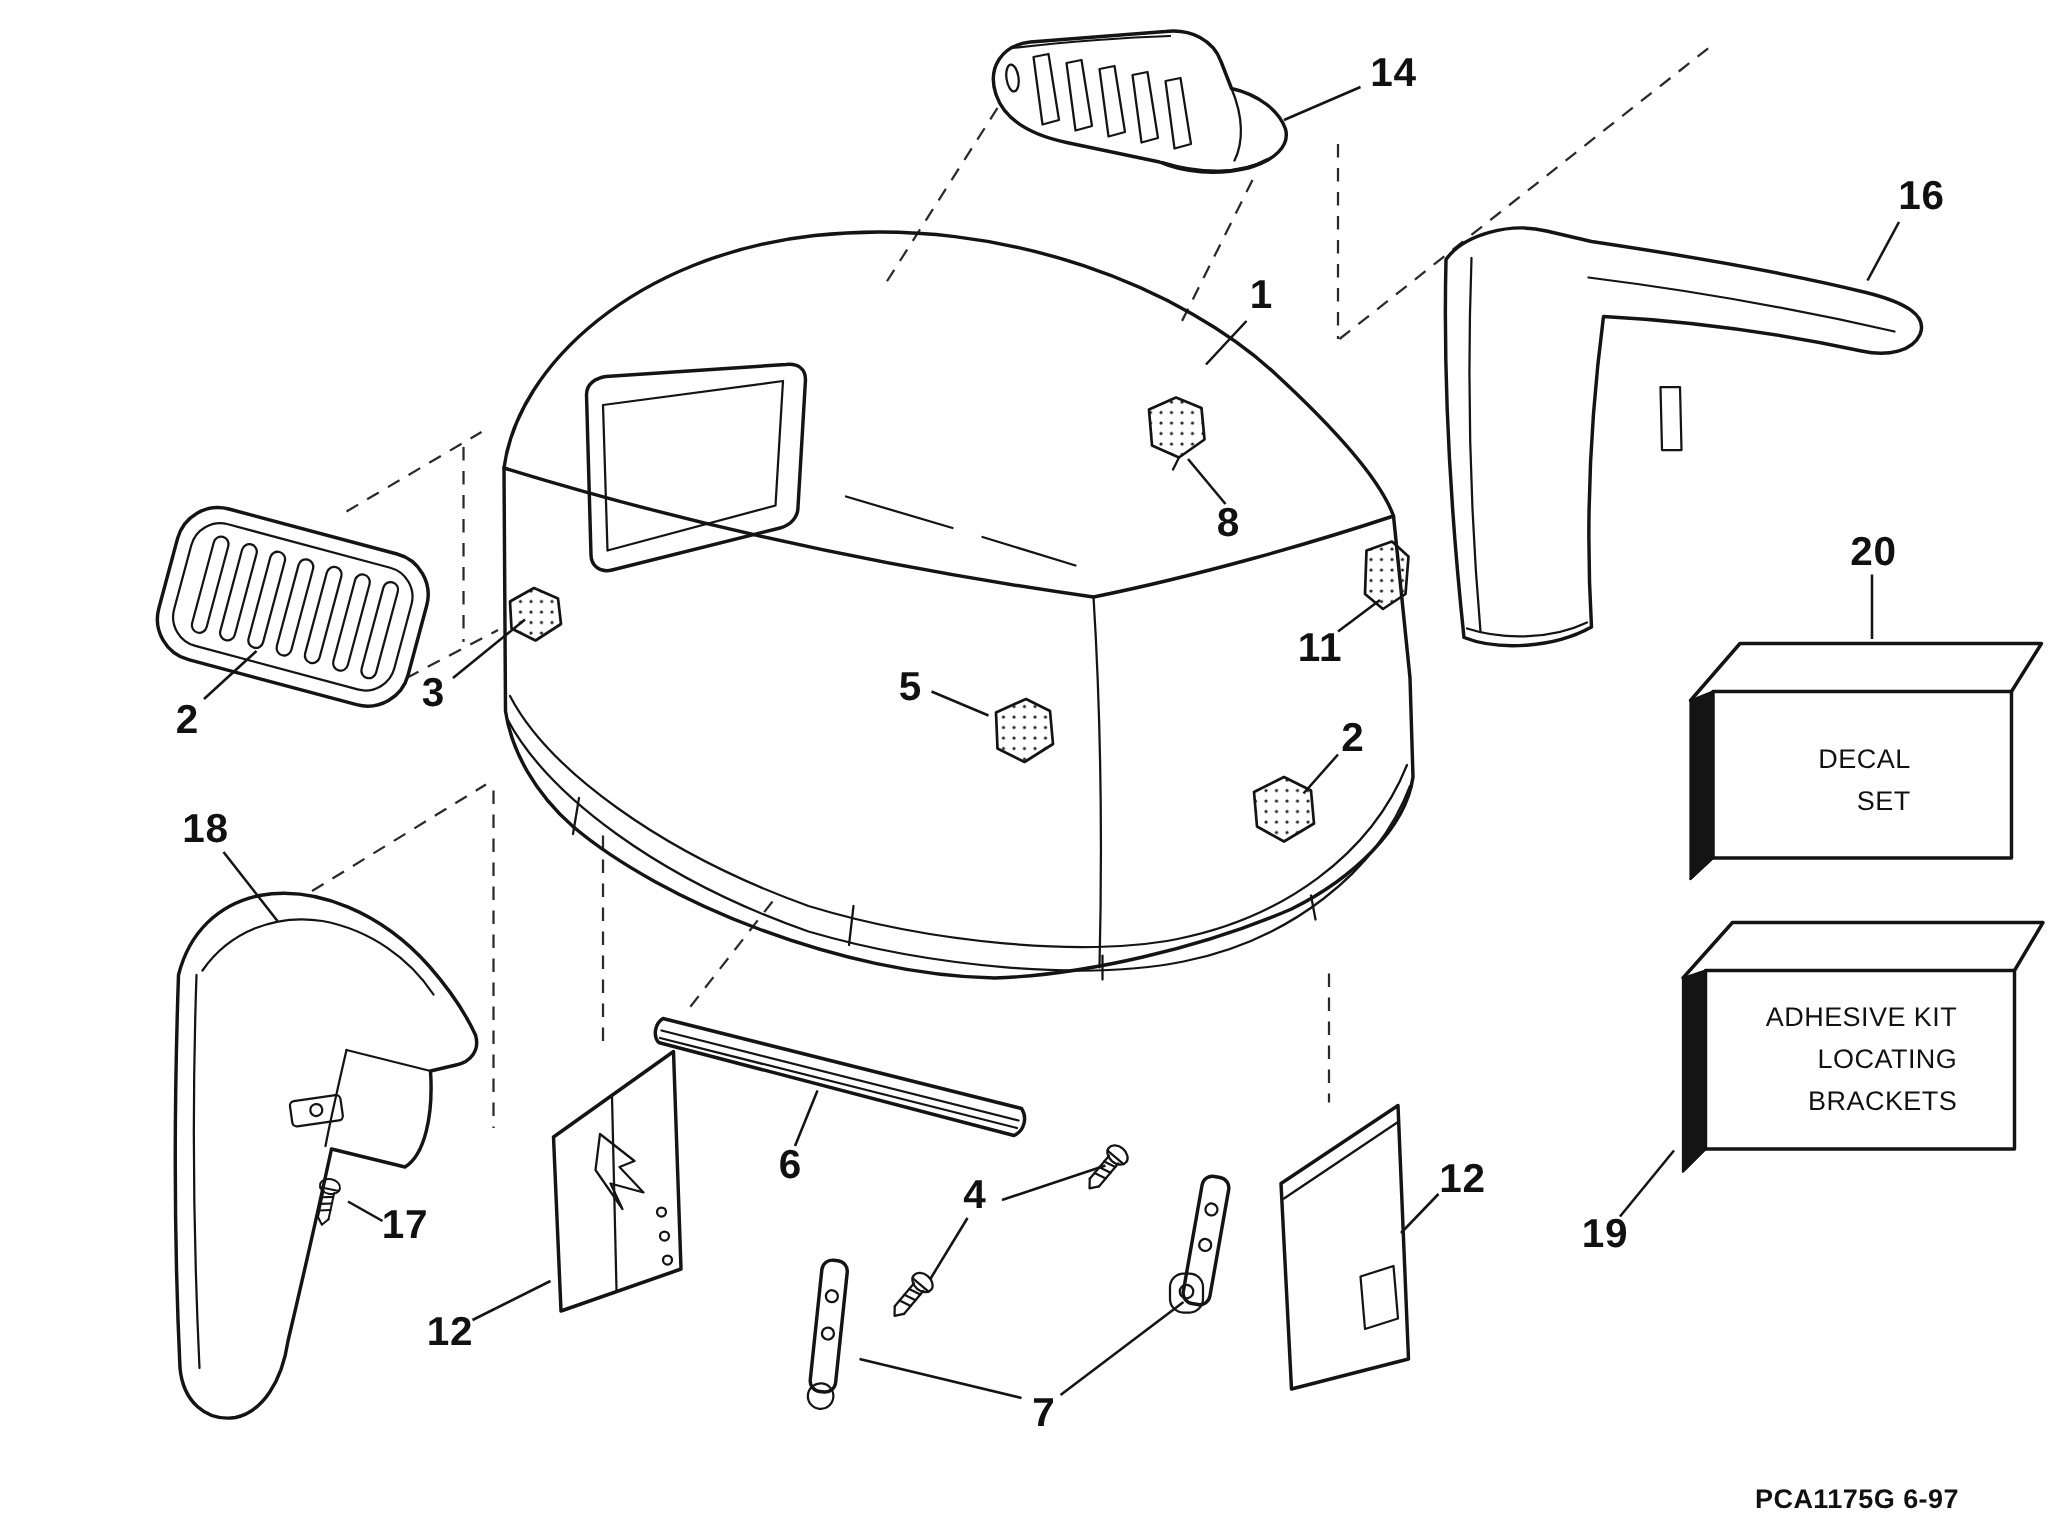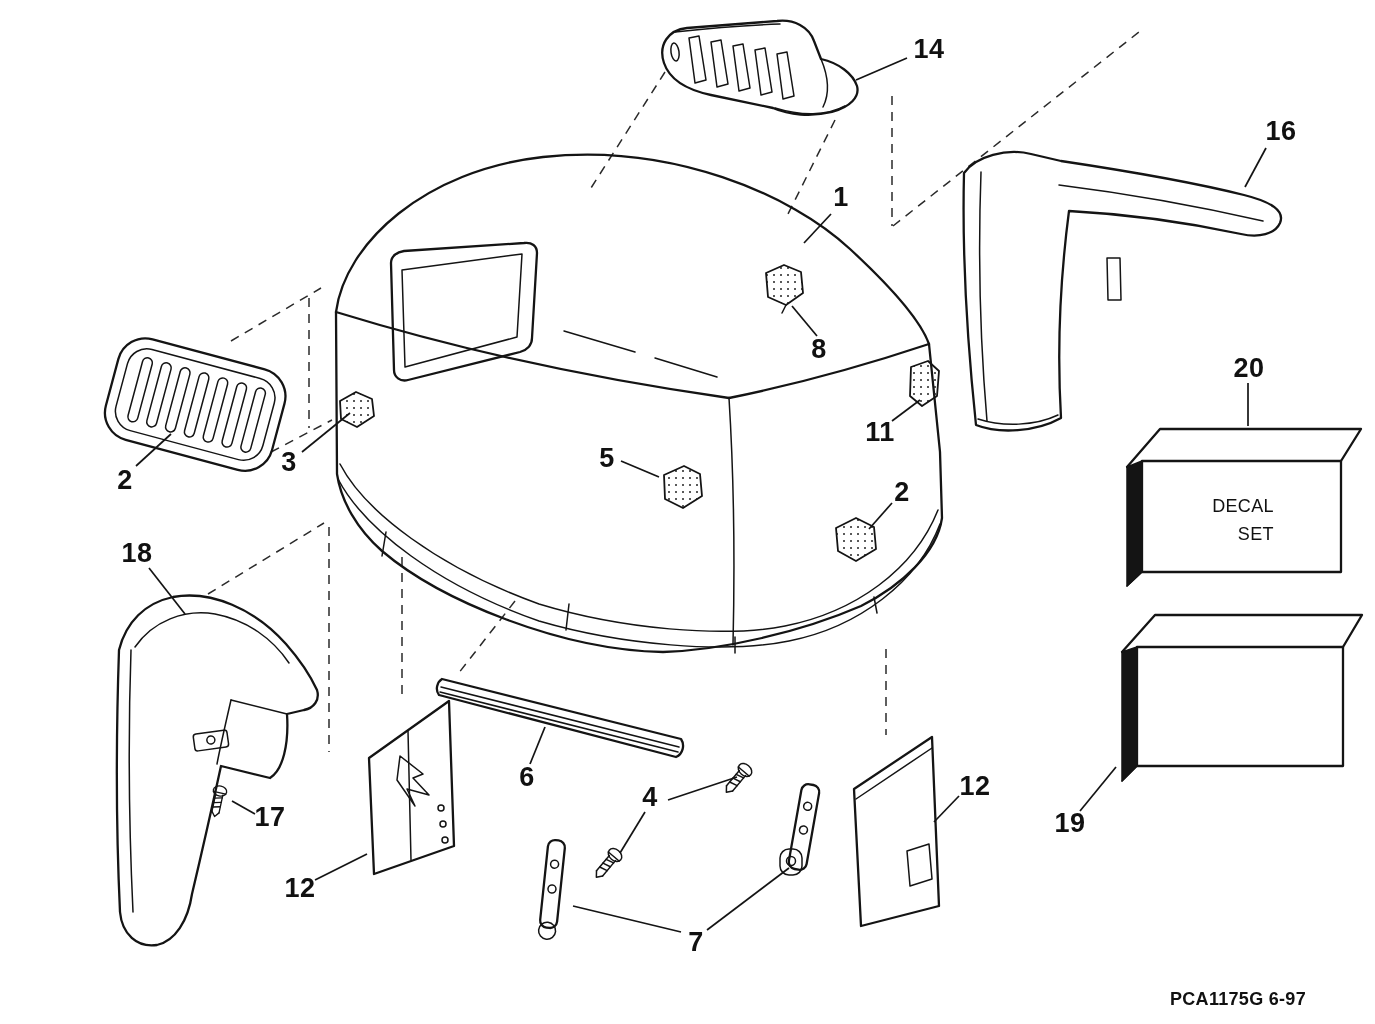--- a/index.html
+++ b/index.html
@@ -229,16 +229,21 @@
   <div class="part-label" style="left:627px;top:797px">4</div>
   <div class="part-label" style="left:277px;top:888px">12</div>
   <div class="part-label" style="left:952px;top:786px">12</div>
   <div class="part-label" style="left:673px;top:942px">7</div>
   <div class="part-label" style="left:1047px;top:823px">19</div>
 
   <div class="box-label" style="left:1220px;top:520px">
     <div>DECAL</div>
     <div>SET</div>
   </div>
+  <div class="box-label" style="left:1218px;top:706px">
+    <div>ADHESIVE KIT</div>
+    <div>LOCATING</div>
+    <div>BRACKETS</div>
+  </div>
 
   <div class="footer-code" style="left:1147px;top:989px">PCA1175G 6-97</div>
 
 </div>
 
 </body></html>

